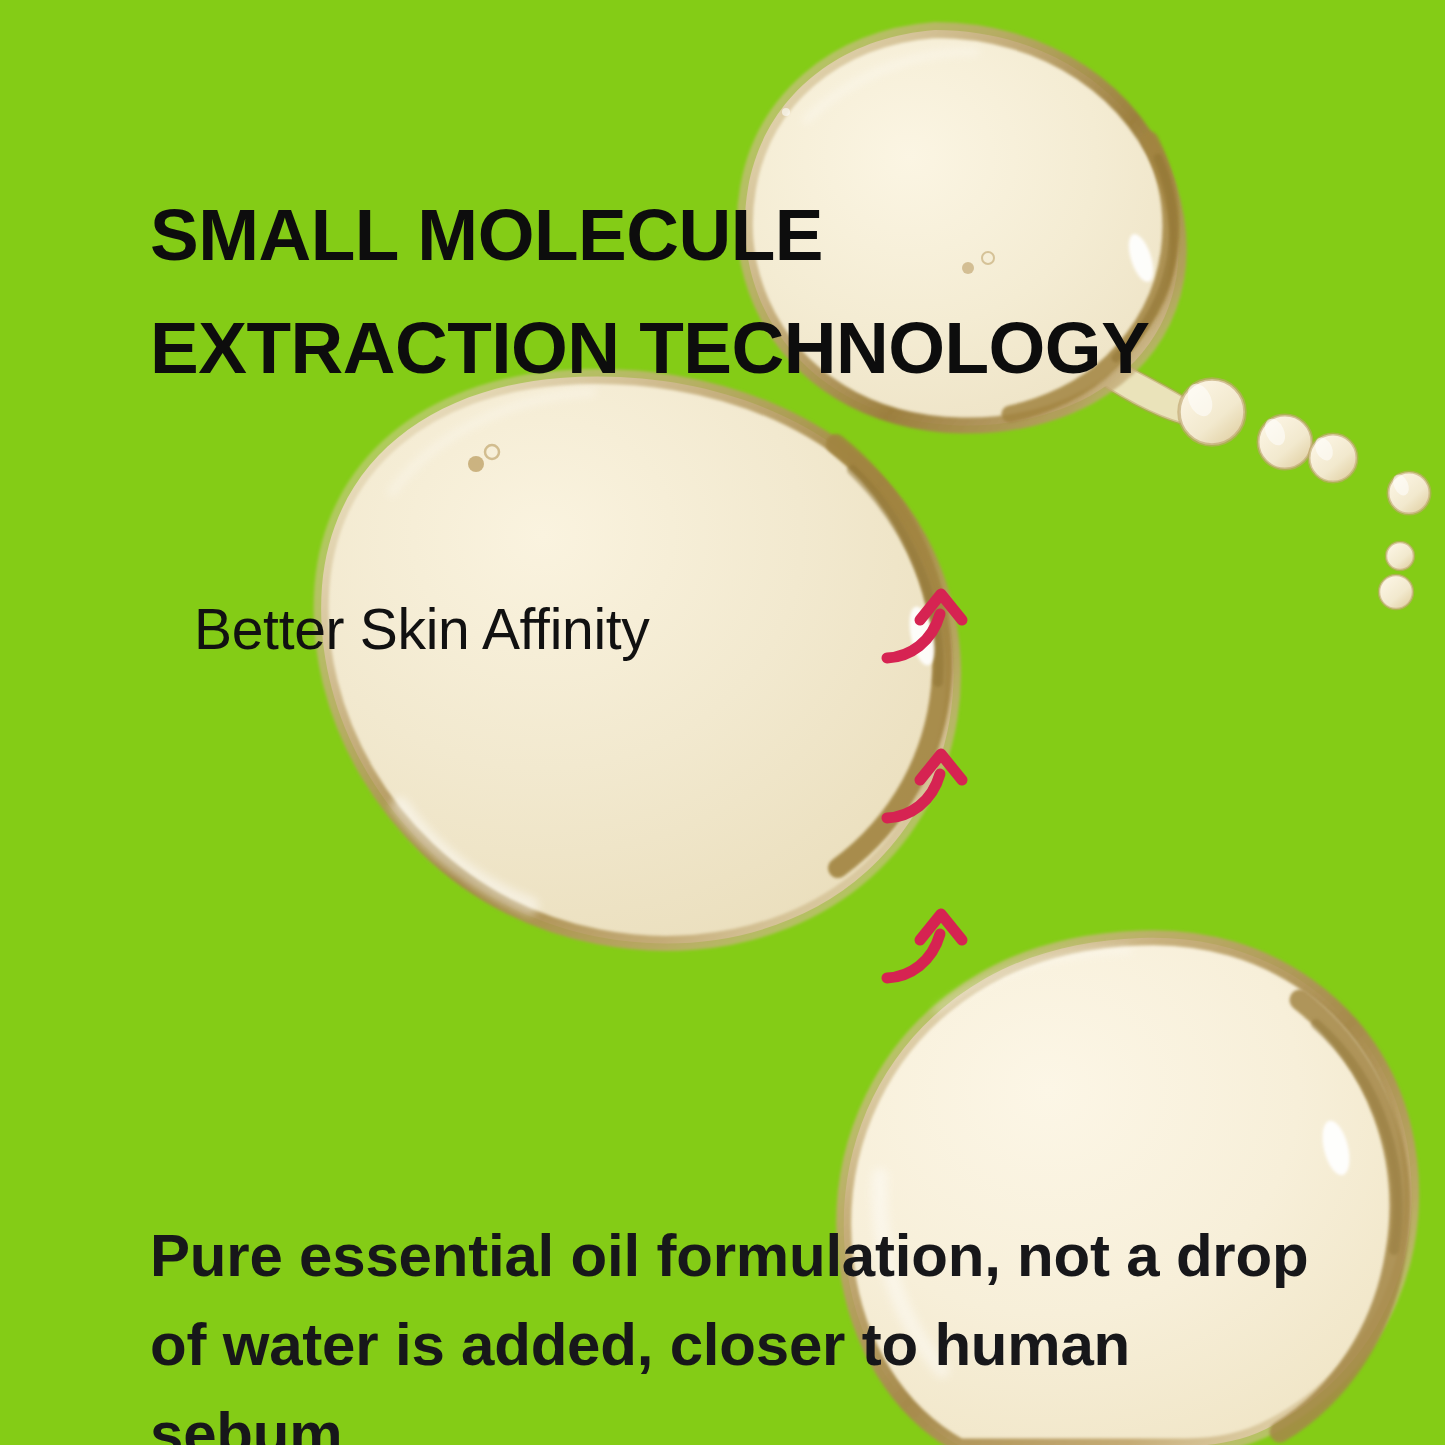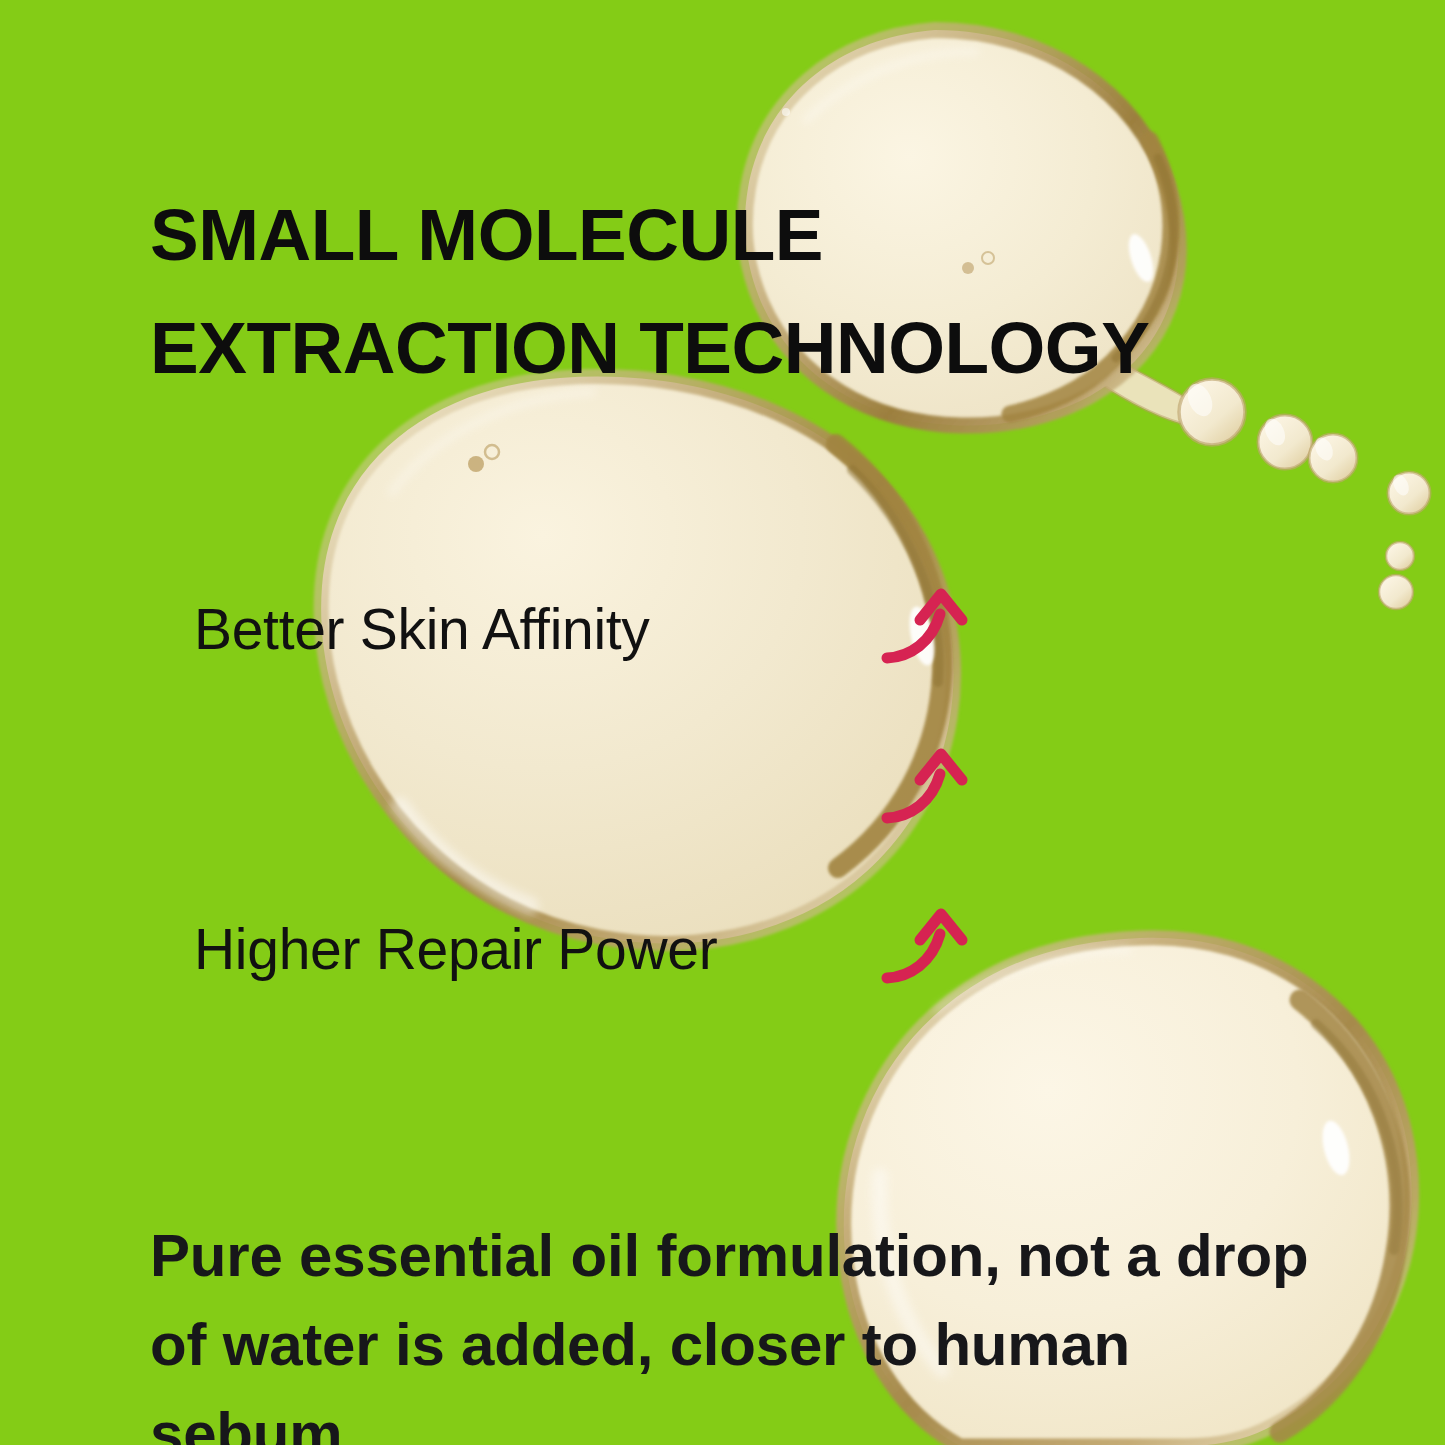--- a/index.html
+++ b/index.html
@@ -271,23 +271,20 @@
     <svg class="feature-arrow" style="left:880px; top:578px;" viewBox="0 0 92 98">
       <path d="M7 80 C30 79 52 64 60 36" fill="none" stroke="#D62352" stroke-width="11" stroke-linecap="round"></path>
       <path d="M40 42 L61 16 L82 42" fill="none" stroke="#D62352" stroke-width="11" stroke-linecap="round" stroke-linejoin="round"></path>
     </svg>
 
     <svg class="feature-arrow" style="left:880px; top:738px;" viewBox="0 0 92 98">
       <path d="M7 80 C30 79 52 64 60 36" fill="none" stroke="#D62352" stroke-width="11" stroke-linecap="round"></path>
       <path d="M40 42 L61 16 L82 42" fill="none" stroke="#D62352" stroke-width="11" stroke-linecap="round" stroke-linejoin="round"></path>
     </svg>
 
-    <div class="feature-row" style="top:902px;">
-      <span class="feature-label">Higher Repair Power</span>
-    </div>
     <svg class="feature-arrow" style="left:880px; top:898px;" viewBox="0 0 92 98">
       <path d="M7 80 C30 79 52 64 60 36" fill="none" stroke="#D62352" stroke-width="11" stroke-linecap="round"></path>
       <path d="M40 42 L61 16 L82 42" fill="none" stroke="#D62352" stroke-width="11" stroke-linecap="round" stroke-linejoin="round"></path>
     </svg>
 
     <div class="caption">Pure essential oil formulation, not a drop of water is added, closer to human sebum</div>
 
   </div>
 </div>
 

